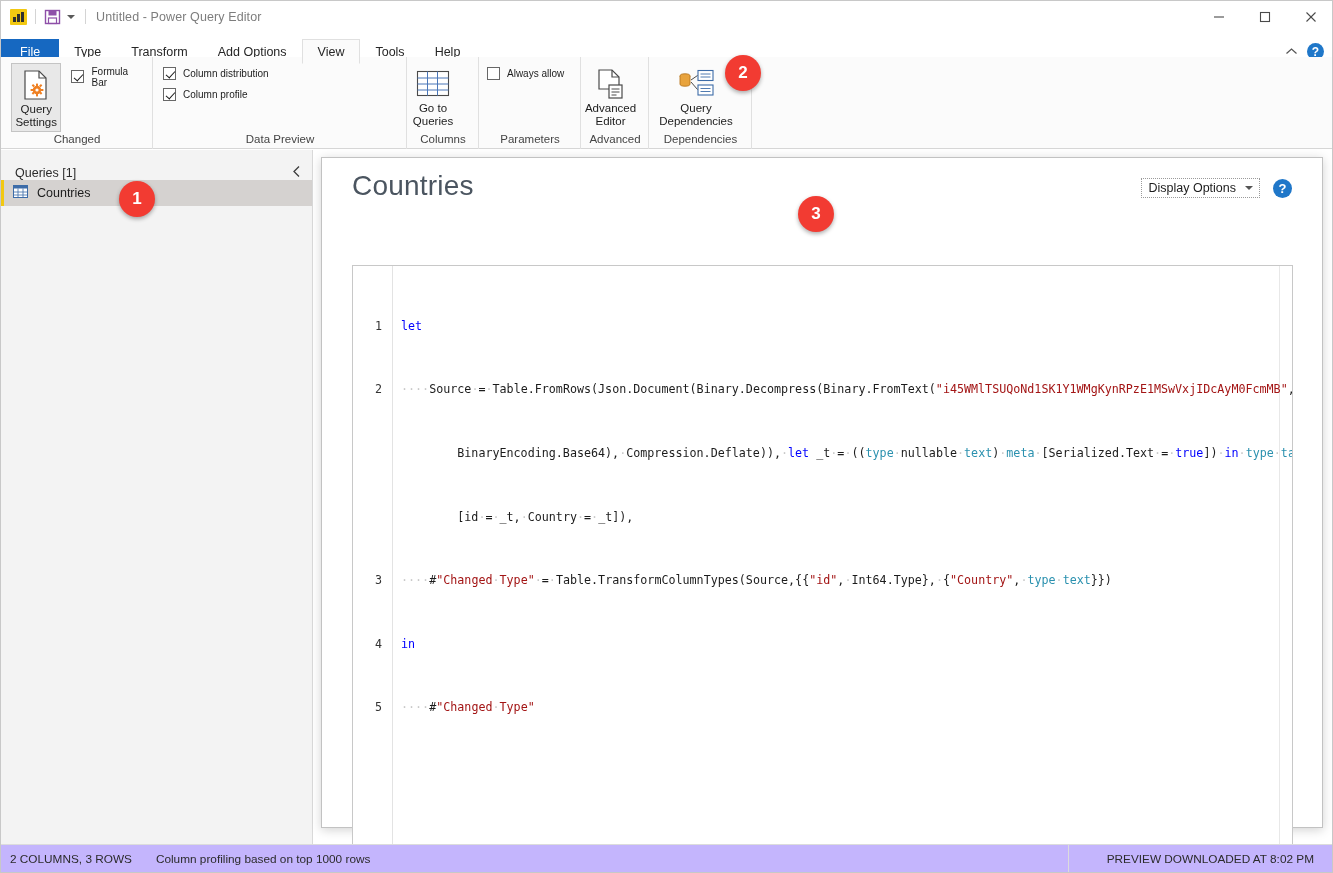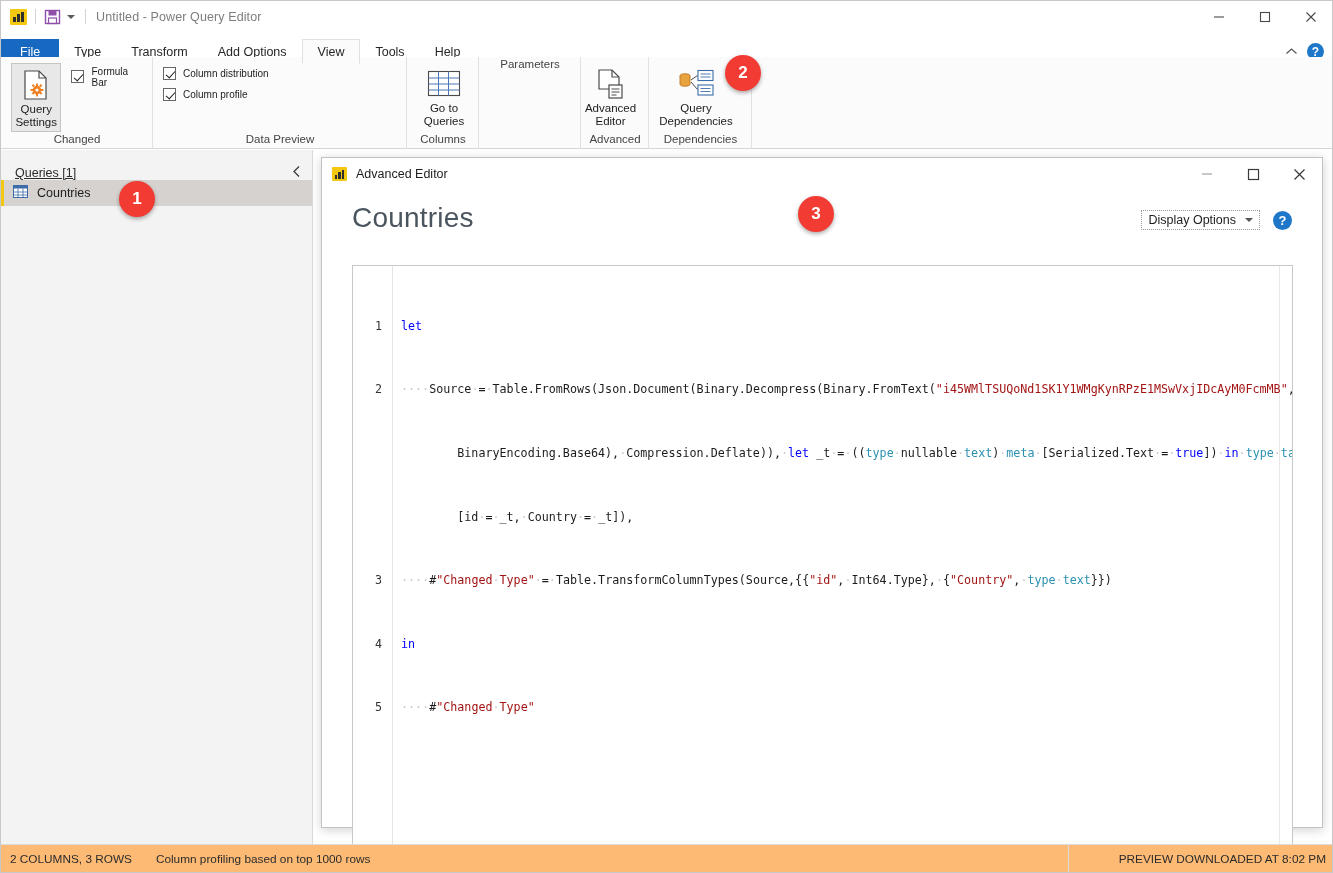--- a/index.html
+++ b/index.html
@@ -157,21 +157,21 @@
 
   
   .queries-pane {
     position: absolute; left: 0; top: 149px;
     width: 312px; height: 694px;
     background: #f3f3f3;
     border-right: 1px solid #d9d9d9;
   }
   .qp-header {
     height: 30px; display: flex; align-items: center;
-    padding: 16px 10px 0 14px; font-size: 12.5px; color: #2b2b2b; text-decoration: underline;
+    padding: 16px 10px 0 14px; font-size: 12.5px; color: #2b2b2b;
   }
   .qp-collapse { margin-left: auto; font-size: 13px; color: #3d3d3d; }
   .qp-item {
     height: 26px; display: flex; align-items: center;
     background: #d5d2d0;
     border-left: 3px solid #f2c811;
     padding-left: 9px;
     font-size: 12.5px; color: #1c1c1c;
   }
   .qp-item .tblicon { margin-right: 9px; }
@@ -274,27 +274,27 @@
   .code-txt { padding-left: 8px; }
   .kw { color: #0000ff; }
   .str { color: #a31515; }
   .typ { color: #2b91af; }
   .ws { color: #c9c9c9; }
 
   
   .statusbar {
     position: absolute; left: 0; bottom: 0;
     width: 1333px; height: 28px;
-    background: #fdba74;
+    background: #c4b5fd;
     border-top: 1px solid #dcdcdc;
     display: flex; align-items: center;
     font-size: 11.8px; color: #2b2b2b;
   }
   .sb-left { padding-left: 9px; display: flex; gap: 24px; }
-  .sb-right { margin-left: auto; padding-right: 8px; }
+  .sb-right { margin-left: auto; padding-right: 20px; }
   .sb-divider {
     position: absolute; left: 1067px; top: 0; bottom: 0;
     width: 1px; background: #dcdcdc;
   }
 
   
   .badge {
     position: absolute;
     width: 36px; height: 36px;
     border-radius: 50%;
@@ -415,21 +415,21 @@
           <div class="chkrow">
             <span class="chkbox on"></span>
             <span>Column profile</span>
           </div>
         </div>
       </div>
       <div class="glabel" style="width:254px;">Data Preview</div>
     </div>
 
     <div class="rgroup" style="width:72px;">
-      <div class="gbody" style="justify-content:flex-end; padding-left:0;">
+      <div class="gbody" style="justify-content:flex-start; padding-left:0;">
         <div class="bigbtn">
           <div class="bigicon">
             <svg width="36" height="30" viewBox="0 0 36 30">
               <rect x="2.5" y="2.5" width="31" height="24" fill="#fff" stroke="#4a4a4a" stroke-width="1.1"></rect>
               <g stroke="#4a76b8" stroke-width="1">
                 <line x1="12.5" y1="2.5" x2="12.5" y2="26.5"></line>
                 <line x1="22.5" y1="2.5" x2="22.5" y2="26.5"></line>
                 <line x1="2.5" y1="9" x2="33.5" y2="9"></line>
                 <line x1="2.5" y1="15" x2="33.5" y2="15"></line>
                 <line x1="2.5" y1="21" x2="33.5" y2="21"></line>
@@ -437,20 +437,26 @@
             </svg>
           </div>
           <div>Go to</div>
           <div>Queries</div>
         </div>
       </div>
       <div class="glabel" style="width:72px;">Columns</div>
     </div>
 
     <div class="rgroup" style="width:102px;">
+      <div class="gbody" style="padding-left:8px;">
+        <div class="chkrow">
+          <span class="chkbox"></span>
+          <span>Always allow</span>
+        </div>
+      </div>
       <div class="glabel" style="width:102px;">Parameters</div>
     </div>
 
     <div class="rgroup" style="width:68px;">
       <div class="gbody" style="justify-content:center; padding-left:0;">
         <div class="bigbtn" style="width:60px;">
           <div class="bigicon">
             <svg width="32" height="33" viewBox="0 0 32 33">
               <path d="M4 2 h13 l7 7 v12 h-20 z" fill="#fff" stroke="#4a4a4a" stroke-width="1.2"></path>
               <path d="M17 2 v7 h7" fill="none" stroke="#4a4a4a" stroke-width="1.2"></path>
@@ -522,46 +528,20 @@
           </g>
         </svg>
       </span>
       <span>Countries</span>
     </div>
   </div>
 
   <div class="canvas-area"></div>
 
   <div class="dialog">
-    <div class="dlg-titlebar">
-      <div class="dlg-logo">
-          <i></i>
-          <i></i>
-          <i></i>
-        </div>
-      <div class="dlg-title">Advanced Editor</div>
-      <div class="dlg-winbtns">
-        <div class="dlg-wbtn">
-          <svg width="12" height="12">
-              <line x1="1" y1="6" x2="11" y2="6" stroke="#9a9a9a" stroke-width="1.1"></line>
-            </svg>
-        </div>
-        <div class="dlg-wbtn">
-          <svg width="13" height="13">
-              <rect x="1.5" y="1.5" width="10" height="10" fill="none" stroke="#3a3a3a" stroke-width="1.2"></rect>
-            </svg>
-        </div>
-        <div class="dlg-wbtn">
-          <svg width="13" height="13">
-              <line x1="1.5" y1="1.5" x2="11.5" y2="11.5" stroke="#3a3a3a" stroke-width="1.2"></line>
-              <line x1="11.5" y1="1.5" x2="1.5" y2="11.5" stroke="#3a3a3a" stroke-width="1.2"></line>
-            </svg>
-        </div>
-      </div>
-    </div>
 
     <div class="dlg-head">
       <div class="dlg-query-name">Countries</div>
       <div class="dlg-head-right">
         <div class="display-options">
           <span>Display Options</span>
           <span class="do-caret"></span>
         </div>
         <div class="dlg-help">?</div>
       </div>

